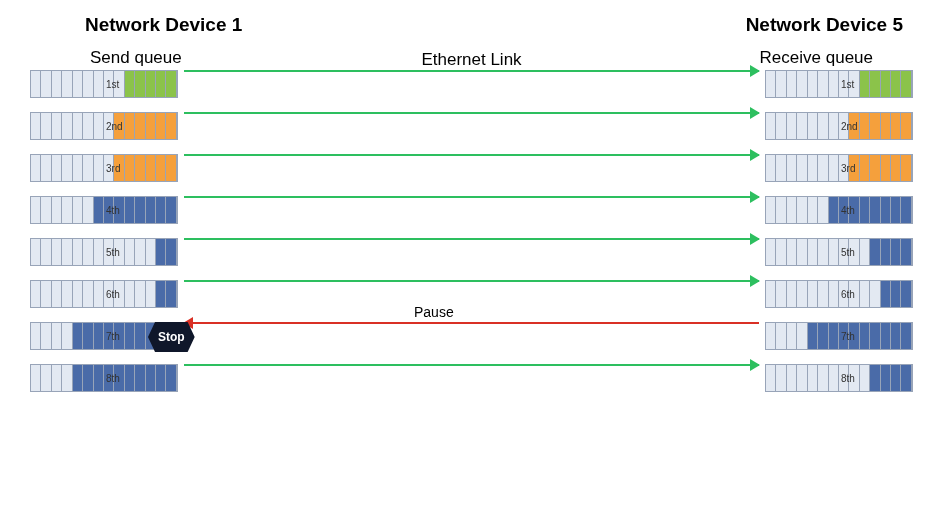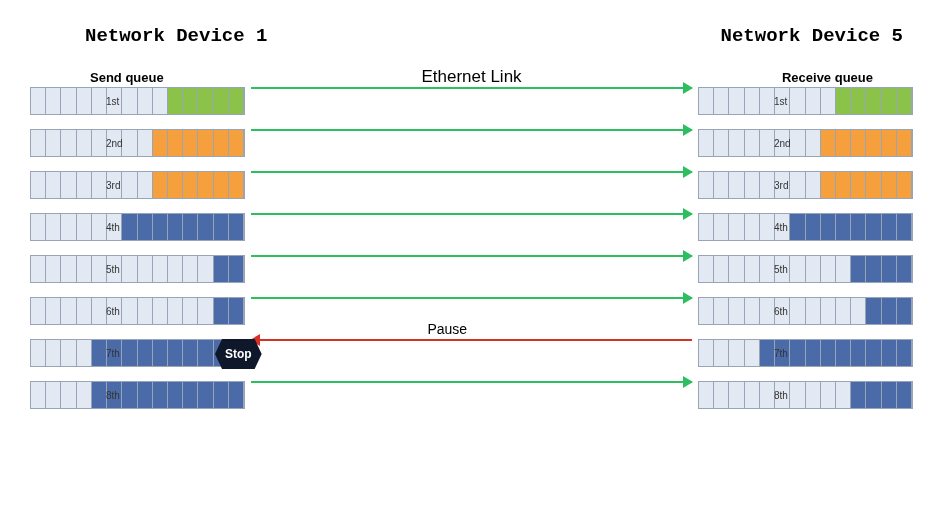--- a/index.html
+++ b/index.html
@@ -10,49 +10,48 @@
     background: #fff;
     width: 943px;
     height: 513px;
   }
   .header-row {
     display: flex;
     justify-content: space-between;
     margin-bottom: 8px;
   }
   .header-row h2 {
-    margin: 15px;
+    margin: 4px;
     font-size: 19px;
     font-weight: bold;
-    font-family: Liberation Mono, monospace;
   }
   .header-row .left { margin-left: 55px; }
   .header-row .right { margin-right: 10px; }
   .subheader-row {
     display: flex;
     justify-content: space-between;
     margin-bottom: 2px;
   }
   .subheader-row .sub {
-    font-size: 13px;
-    font-weight: bold;
+    font-size: 17px;
+    font-weight: normal;
   }
   .subheader-row .left { margin-left: 60px; }
   .subheader-row .right { margin-right: 40px; }
   .diagram {
     display: flex;
   }
   .col-queues {
     display: flex;
     flex-direction: column;
     gap: 14px;
   }
   .queue {
     position: relative;
-    width: 215px;
+    width: 148px;
     height: 28px;
     display: flex;
     border: 1px solid #98a4b8;
   }
   .cell {
     flex: 1;
     border-right: 1px solid #98a4b8;
     background: #e3e9f2;
   }
   .cell:last-child { border-right: none; }

